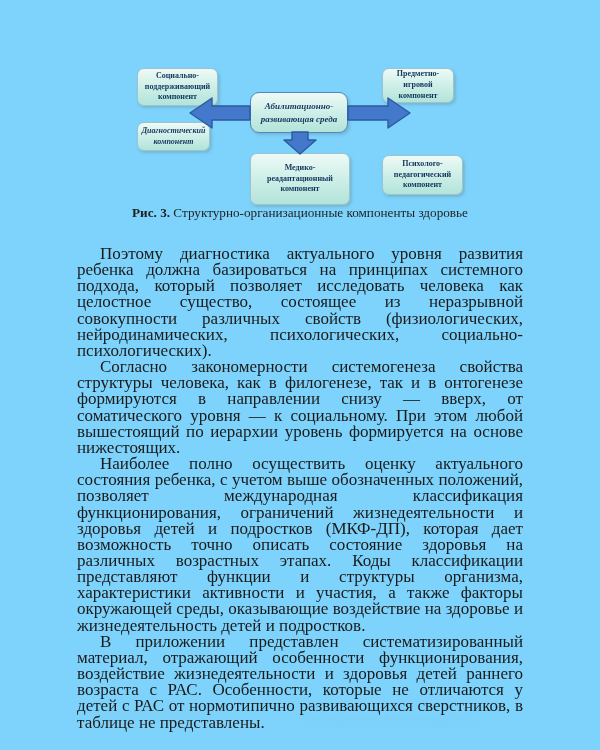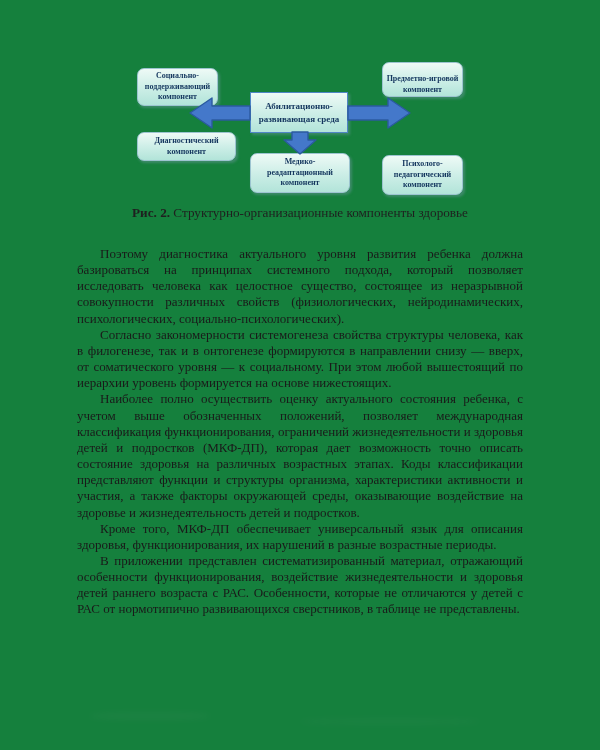--- a/index.html
+++ b/index.html
@@ -1,120 +1,119 @@
 <!DOCTYPE html>
 <html lang="ru" style="--box-fill-top: #eefaf6; --box-fill-mid: #cfefe8; --box-fill-bottom: #b2e4d9; --box-border: #9cc4d0; --center-box-border: #4f86c6; --arrow-fill: #4478ca; --arrow-outline: #2b5aa0; --box-text: #14365e;"><head>
 <meta charset="utf-8">
 <style>
   html,body{margin:0;padding:0;background:#888;}
   .page{
     position:relative;width:600px;height:750px;margin:0 auto;
-    background:#15803d;overflow:hidden;
+    background:#7dd3fc;overflow:hidden;
     font-family:"Liberation Serif", serif;color:#1a1a1a;
   }
   
   .dbox{
     position:absolute;display:flex;align-items:center;justify-content:center;
     text-align:center;box-sizing:border-box;
     background:linear-gradient(180deg,
       var(--box-fill-top,#eefaf6) 0%,
       var(--box-fill-mid,#cfefe8) 48%,
       var(--box-fill-bottom,#b2e4d9) 100%);
     border:1px solid var(--box-border,#9cc4d0);
     border-radius:7px;
     box-shadow:1.5px 2px 2.5px rgba(110,150,160,.45);
     color:var(--box-text,#14365e);
     font-weight:bold;font-size:8px;line-height:1.35;
     white-space:pre-line;
   }
   .dbox.center{
     border:1.5px solid var(--center-box-border,#4f86c6);
-    border-radius:0;font-size:9px;line-height:1.4;z-index:2;
+    border-radius:9px;font-size:9px;line-height:1.4;z-index:2;font-style:italic;
   }
   .arrow{position:absolute;z-index:3;}
   .arrow polygon{
     fill:var(--arrow-fill,#4478ca);
     stroke:var(--arrow-outline,#2b5aa0);
     stroke-width:1.4;stroke-linejoin:round;
   }
   
   .caption{
     position:absolute;top:204px;left:77px;width:446px;
     text-align:center;font-size:13.2px;line-height:17px;color:#1f1f1f;
   }
   .caption .cap-label{font-weight:bold;}
   
   .bodytext{
     position:absolute;top:246px;left:77px;width:446px;
-    font-size:13px;line-height:16.15px;text-align:justify;
+    font-size:17px;line-height:16.15px;text-align:justify;
   }
   .bodytext p{margin:0;text-indent:23px;}
   
   .smudge{position:absolute;background:#9aa0a0;border-radius:40%;filter:blur(3px);}
 </style>
 </head>
 <body>
 
 <div class="page">
 
   <div class="diagram">
 
     <div class="dbox" style="left:137px;top:68px;width:81px;height:38px;">
       <span>Социально-
 поддерживающий
 компонент</span>
     </div>
 
-    <div class="dbox" style="left:137px;top:132px;width:99px;height:29px;">
+    <div class="dbox" style="left:137px;top:122px;width:73px;height:29px;font-style:italic;">
       <span>Диагностический
 компонент</span>
     </div>
 
     <div class="dbox center" style="left:250px;top:92px;width:98px;height:41px;">
       <span>Абилитационно-
 развивающая среда</span>
     </div>
 
-    <div class="dbox" style="left:382px;top:62px;width:81px;height:35px;align-items:flex-end;">
+    <div class="dbox" style="left:382px;top:68px;width:72px;height:35px;">
       <span>Предметно-игровой
 компонент</span>
     </div>
 
     <div class="dbox" style="left:382px;top:111px;width:81px;height:40px;margin-top:44px;">
       <span>Психолого-
 педагогический
 компонент</span>
     </div>
 
-    <div class="dbox" style="left:250px;top:153px;width:100px;height:40px;">
+    <div class="dbox" style="left:250px;top:153px;width:100px;height:52px;">
       <span>Медико-
 реадаптационный
 компонент</span>
     </div>
 
     <svg class="arrow" style="left:188px;top:95px;" width="64" height="36">
       <polygon points="2,18 24,3 24,11 62,11 62,25 24,25 24,33"></polygon>
     </svg>
 
     <svg class="arrow" style="left:346px;top:95px;" width="66" height="36">
       <polygon points="64,18 42,3 42,11 2,11 2,25 42,25 42,33"></polygon>
     </svg>
 
     <svg class="arrow" style="left:281px;top:131px;" width="38" height="24">
       <polygon points="19,23 3,9 11,9 11,1 27,1 27,9 35,9"></polygon>
     </svg>
   </div>
 
   <div class="caption">
-    <div><span class="cap-label">Рис. 2.</span><span> Структурно-организационные компоненты здоровье</span></div>
+    <div><span class="cap-label">Рис. 3.</span><span> Структурно-организационные компоненты здоровье</span></div>
   </div>
 
   <div class="bodytext">
     <p>Поэтому диагностика актуального уровня развития ребенка должна базироваться на принципах системного подхода, который позволяет исследовать человека как целостное существо, состоящее из неразрывной совокупности различных свойств (физиологических, нейродинамических, психологических, социально-психологических).</p>
     <p>Согласно закономерности системогенеза свойства структуры человека, как в филогенезе, так и в онтогенезе формируются в направлении снизу — вверх, от соматического уровня — к социальному. При этом любой вышестоящий по иерархии уровень формируется на основе нижестоящих.</p>
     <p>Наиболее полно осуществить оценку актуального состояния ребенка, с учетом выше обозначенных положений, позволяет международная классификация функционирования, ограничений жизнедеятельности и здоровья детей и подростков (МКФ-ДП), которая дает возможность точно описать состояние здоровья на различных возрастных этапах. Коды классификации представляют функции и структуры организма, характеристики активности и участия, а также факторы окружающей среды, оказывающие воздействие на здоровье и жизнедеятельность детей и подростков.</p>
-    <p>Кроме того, МКФ-ДП обеспечивает универсальный язык для описания здоровья, функционирования, их нарушений в разные возрастные периоды.</p>
     <p>В приложении представлен систематизированный материал, отражающий особенности функционирования, воздействие жизнедеятельности и здоровья детей раннего возраста с РАС. Особенности, которые не отличаются у детей с РАС от нормотипично развивающихся сверстников, в таблице не представлены.</p>
   </div>
 
   <div class="smudge" style="left:90px;top:712px;width:120px;height:8px;opacity:.05;"></div>
   <div class="smudge" style="left:300px;top:718px;width:180px;height:7px;opacity:.04;"></div>
 </div>
 
 </body></html>

